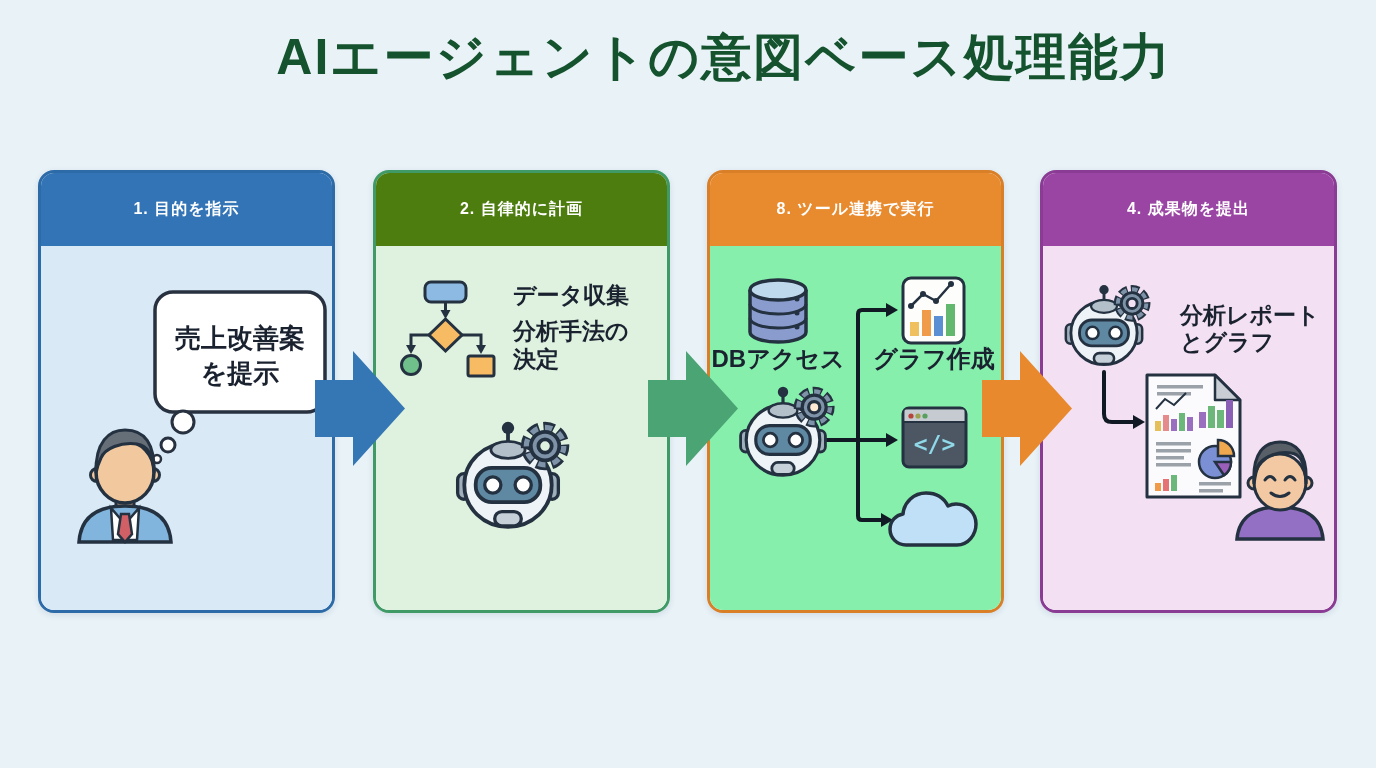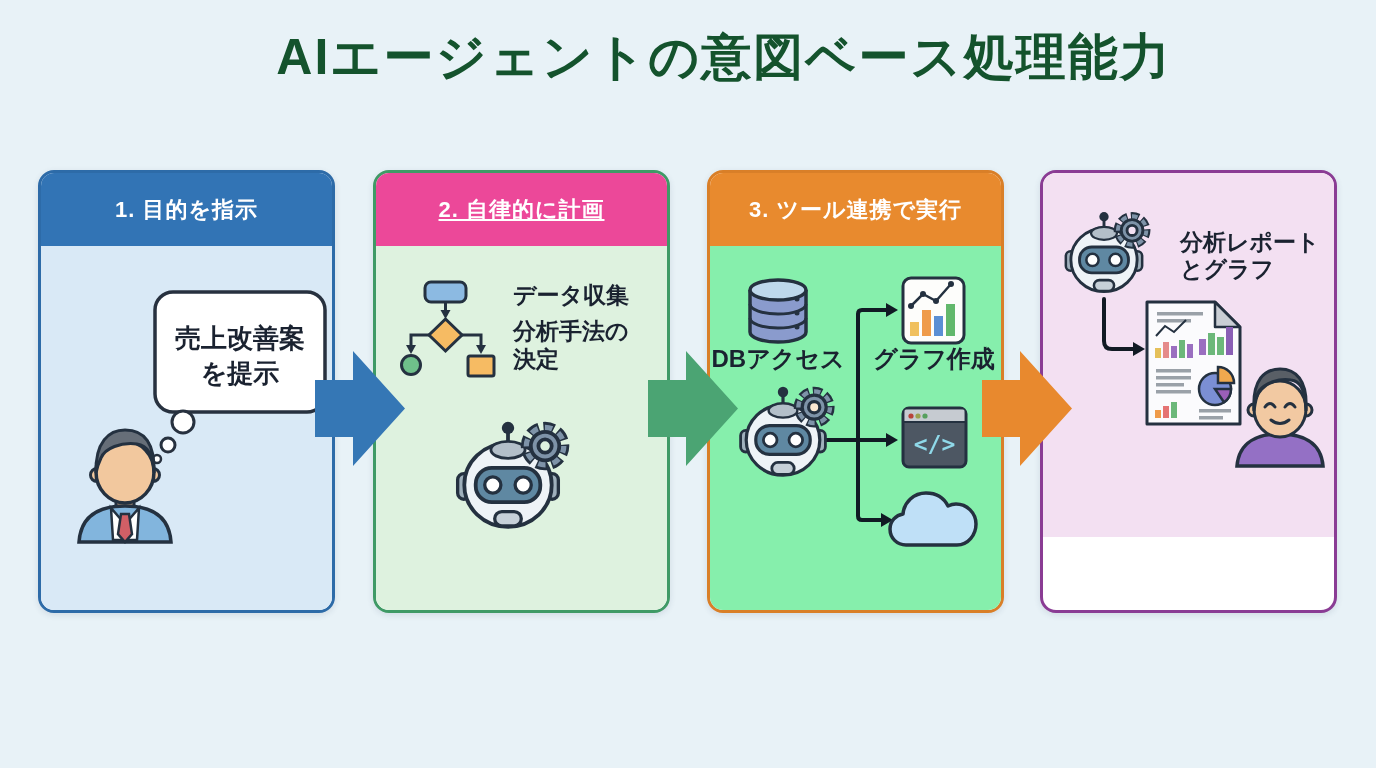--- a/index.html
+++ b/index.html
@@ -13,21 +13,21 @@
     font-size:50px;font-weight:800;color:#14532d;letter-spacing:2px;margin:0;padding-left:36px;
   }
   .panel{
     position:absolute;top:170px;width:297px;height:443px;
     border:3px solid;border-radius:16px;box-sizing:border-box;
     overflow:hidden;background:#fff;
     box-shadow:0 2px 6px rgba(40,60,90,.12);
   }
   .panel-header{
     height:73px;display:flex;align-items:center;justify-content:center;
-    color:#fff;font-size:22px;font-weight:800;letter-spacing:1px;
+    color:#fff;font-size:16px;font-weight:800;letter-spacing:1px;
   }
   .panel-body{position:relative;height:364px;}
   .panel-body svg{display:block;}
   .arrow{position:absolute;width:90px;height:115px;}
   text{fill:#1a2230;font-weight:800;font-family:"Liberation Sans","DejaVu Sans",sans-serif;}
   .t26{font-size:26px;}
   .t23{font-size:23px;}
   .t24{font-size:24px;}
   .code-glyph{font-size:23px;font-weight:800;fill:#8fd9e9;font-family:"DejaVu Sans Mono",monospace;}
 </style>
@@ -82,21 +82,21 @@
         <circle cx="36" cy="229" r="6.5" fill="#f2c89e" stroke="#243140" stroke-width="3"></circle>
         <circle cx="92" cy="229" r="6.5" fill="#f2c89e" stroke="#243140" stroke-width="3"></circle>
         <ellipse cx="64" cy="226" rx="29" ry="31" fill="#f2c89e" stroke="#243140" stroke-width="3.5"></ellipse>
         <path d="M35,227 C34,196 48,184 64,184 C84,184 94,198 93,227 C92,206 84,199 76,198 C60,196 44,202 40,212 C37,218 36,222 35,227 Z" fill="#666e78" stroke="#243140" stroke-width="3"></path>
       </g>
     </svg>
   </div>
 </div>
 
 <div class="panel" style="left: 373px; border-color: rgb(63, 154, 102);">
-  <div class="panel-header" style="background-color: #ec4899; text-decoration: underline;">
+  <div class="panel-header" style="background-color: #4d7c0f;">
     <span>2. 自律的に計画</span>
   </div>
   <div class="panel-body" style="background-color: rgb(222, 242, 223); --panel-bg: #def2df;">
     <svg viewBox="0 0 291 364" width="291" height="364">
       <g>
         <rect x="49" y="36" width="41" height="20" rx="6" fill="#8cbae2" stroke="#243140" stroke-width="3"></rect>
         <path d="M69.5,56 V64" stroke="#243140" stroke-width="3" fill="none"></path>
         <path d="M64.5,64 L69.5,73 L74.5,64 Z" fill="#243140"></path>
         <polygon points="69.5,73 86,89 69.5,105 53,89" fill="#f6bb63" stroke="#243140" stroke-width="3"></polygon>
         <path d="M53,89 H35 V99" stroke="#243140" stroke-width="3" fill="none"></path>
@@ -111,21 +111,21 @@
       <text class="t23" x="137" y="121">決定</text>
       <g>
         <use href="#robot-def" transform="translate(84.5,174.4) scale(0.95)"></use>
       </g>
     </svg>
   </div>
 </div>
 
 <div class="panel" style="left: 707px; border-color: rgb(217, 127, 40);">
   <div class="panel-header" style="background-color: rgb(232, 138, 46);">
-    <span>3. ツール連携で実行</span>
+    <span>8. ツール連携で実行</span>
   </div>
   <div class="panel-body" style="background-color: #86efac; --panel-bg: #fbe9d3;">
     <svg viewBox="0 0 291 364" width="291" height="364">
       <g>
         <path d="M115,194 H176 M148,194 V68 Q148,64 152,64 H176 M148,194 V270 Q148,274 152,274 H171" stroke="#111a24" stroke-width="4" fill="none" stroke-linecap="round" stroke-linejoin="round"></path>
         <path d="M176,57 L188,64 L176,71 Z" fill="#111a24"></path>
         <path d="M176,187 L188,194 L176,201 Z" fill="#111a24"></path>
         <path d="M171,267 L183,274 L171,281 Z" fill="#111a24"></path>
       </g>
       <g>
@@ -164,20 +164,23 @@
         <text class="code-glyph" x="224.5" y="206" text-anchor="middle">&lt;/&gt;</text>
       </g>
       <g>
         <path d="M196,299 C187,299 180,292 180,283 C180,275 186,269 193,268 C194,256 204,247 216,247 C226,247 234,252 238,260 C240,259 243,258 246,258 C257,258 266,267 266,278 C266,289 258,299 247,299 Z" fill="#bfe0f7" stroke="#243140" stroke-width="3.5" stroke-linejoin="round"></path>
       </g>
     </svg>
   </div>
 </div>
 
 <div class="panel" style="left: 1040px; border-color: rgb(138, 60, 148);">
+  <div class="panel-header" style="background-color: rgb(154, 68, 164);">
+    <span>4. 成果物を提出</span>
+  </div>
   <div class="panel-body" style="background-color: rgb(243, 224, 242); text-align: center; --panel-bg: #f3e0f2;">
     <svg viewBox="0 0 291 364" width="291" height="364">
       <g>
         <use href="#robot-def" transform="translate(25,38) scale(0.72)"></use>
       </g>
       <text class="t23" x="137" y="77">分析レポート</text>
       <text class="t23" x="137" y="104">とグラフ</text>
       <g>
         <path d="M61,126 V168 Q61,176 69,176 H90" stroke="#111a24" stroke-width="4" fill="none" stroke-linecap="round"></path>
         <path d="M90,169 L102,176 L90,183 Z" fill="#111a24"></path>

